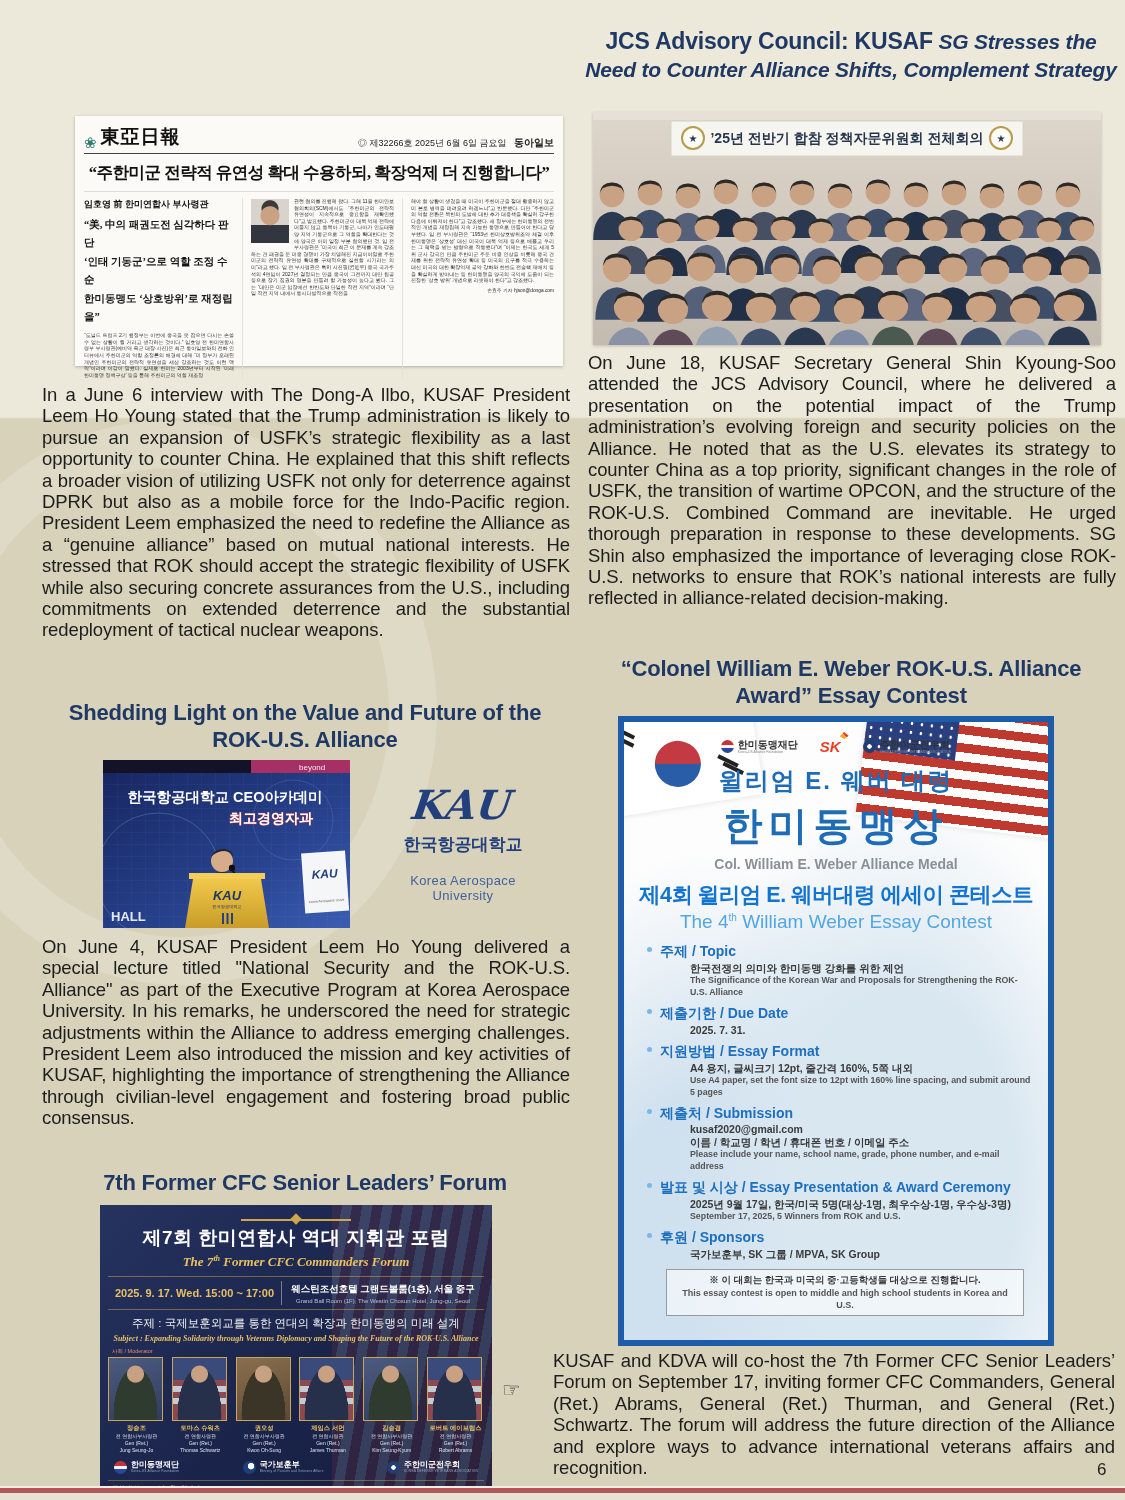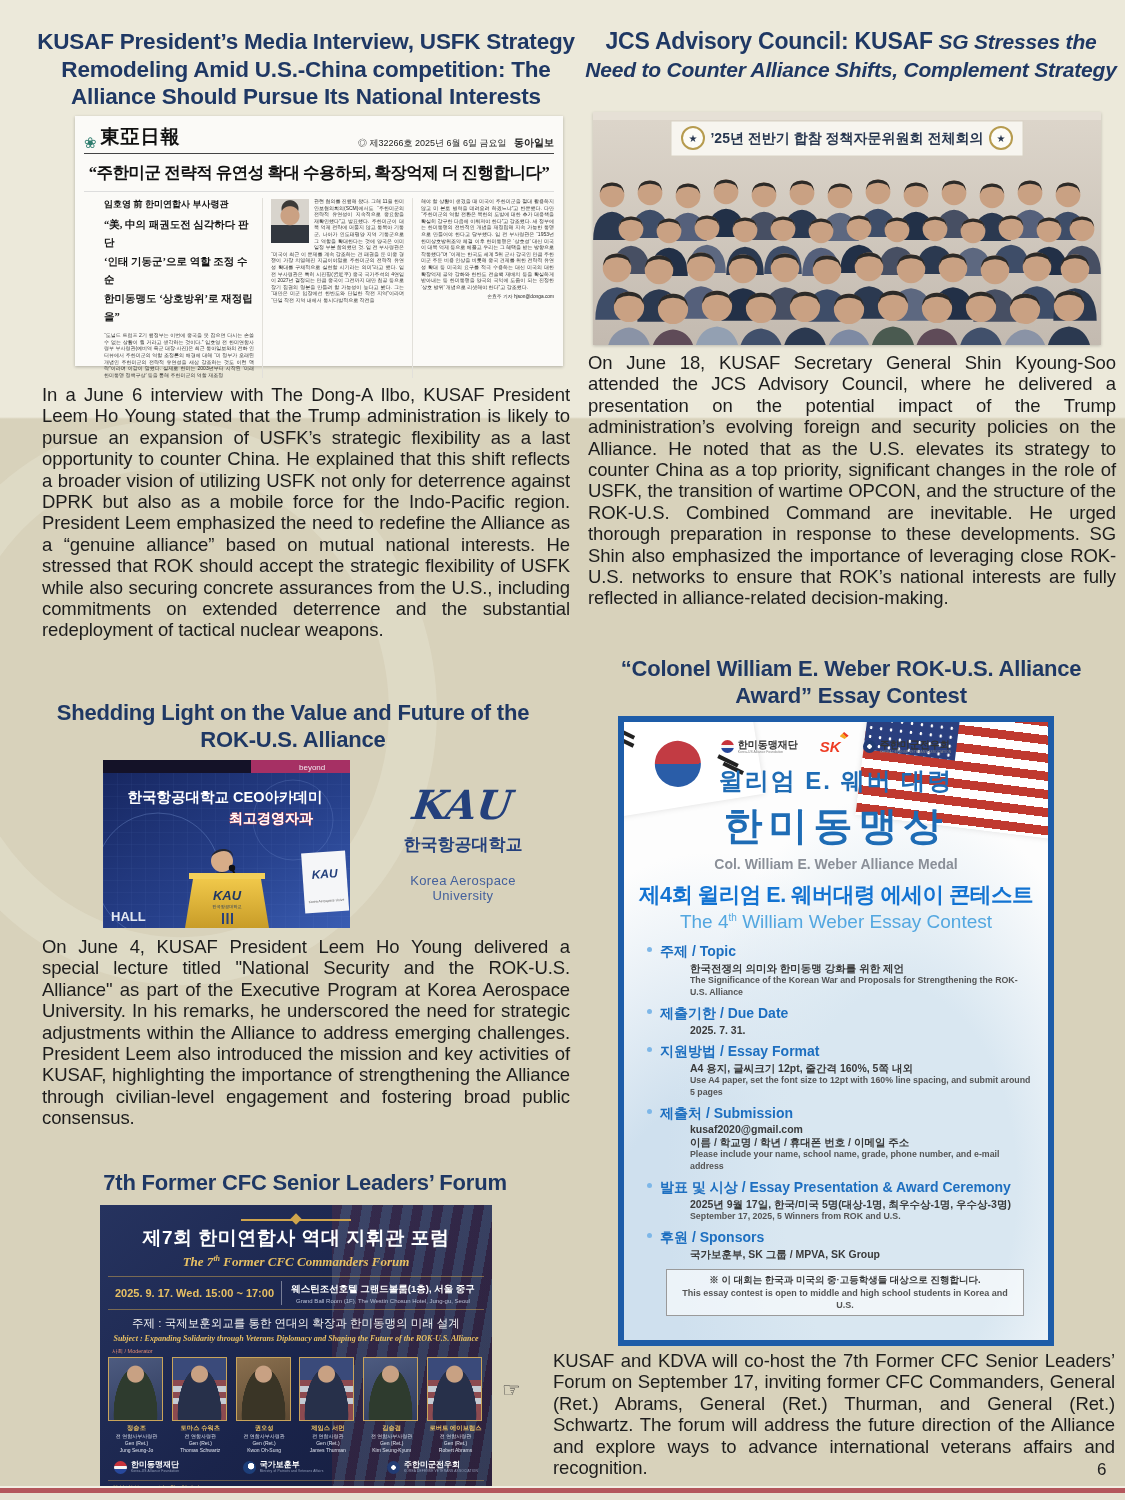--- a/index.html
+++ b/index.html
@@ -19,21 +19,21 @@
   .pointer{font-size:21px;color:#3c3c3c;}
   
   .news{background:#fbfaf7;box-shadow:0 1px 3px rgba(0,0,0,.25);padding:8px 9px 6px;box-sizing:border-box;}
   .np-head{display:flex;align-items:flex-end;border-bottom:1.5px solid #444;padding-bottom:3px;}
   .np-logo{font-size:15px;color:#2e7d6e;margin-right:4px;line-height:1;}
   .np-mast{font-family:"Liberation Serif",serif;font-weight:bold;font-size:19px;color:#111;letter-spacing:1px;}
   .np-issue{margin-left:auto;font-size:9px;color:#222;}
   .np-issue b{font-weight:bold;font-size:10px;}
   .np-headline{font-family:"Liberation Serif",serif;font-weight:bold;font-size:16.5px;color:#101010;
                text-align:center;padding:8px 0 7px;letter-spacing:-.5px;border-bottom:1px solid #ddd;}
-  .np-body{display:grid;grid-template-columns:150px 1fr 1fr;gap:8px;padding-top:6px;margin-left:20px;}
+  .np-body{display:grid;grid-template-columns:150px 1fr 1fr;gap:8px;padding-top:6px;}
   .np-col2,.np-col3{border-left:1px solid #e2e0da;padding-left:8px;}
   .np-byline{font-size:9px;font-weight:bold;color:#111;margin-bottom:5px;}
   .np-sub{font-family:"Liberation Serif",serif;font-weight:bold;font-size:10.5px;line-height:1.75;color:#161616;margin-bottom:6px;}
   .nt{font-size:5px;line-height:1.32;color:#2c2c2c;text-align:justify;}
   .np-photo{float:left;width:38px;height:44px;margin:1px 5px 2px 0;
      background:radial-gradient(circle at 50% 38%,#caa183 0 9px,transparent 10px),
                 radial-gradient(circle at 50% 22%,#3c3a38 0 8px,transparent 9px),
                 linear-gradient(#d8d4cd 0 60%,#32373f 60%);}
   .np-reporter{font-size:4.8px;color:#222;text-align:right;margin-top:3px;}
   
@@ -134,21 +134,20 @@
             padding:4px 8px;text-align:center;}
   .ess-note .ess-kr{font-size:9.5px;}
   .ess-note .ess-en{font-size:9px;}
 </style>
 </head>
 <body>
 
 <div class="page">
   <div class="watermark"></div>
 
-  <div class="abs h1" style="left:28px;top:28px;width:556px;">KUSAF President’s Media Interview, USFK Strategy Remodeling Amid U.S.-China competition: The Alliance Should Pursue Its National Interests</div>
 
   <div class="abs news" style="left:75px;top:116px;width:488px;height:250px;">
     <div class="np-head">
       <span class="np-logo">❀</span>
       <span class="np-mast">東亞日報</span>
       <span class="np-issue">
         <span>◎ 제32266호    2025년 6월 6일 금요일</span>&nbsp;&nbsp;
         <b>동아일보</b>
       </span>
     </div>
@@ -169,21 +168,21 @@
       </div>
       <div class="np-col3">
         <div class="nt">해야 할 상황이 생겼을 때 미국이 주한미군을 절대 활용하지 않고 미 본토 병력을 데려오려 하겠느냐”고 반문했다. 다만 “주한미군의 역할 전환은 북한의 도발에 대한 추가 대응책을 확실히 강구한 다음에 이뤄져야 한다”고 강조했다. 새 정부에는 한미동맹의 전반적인 개념을 재정립해 지속 가능한 동맹으로 만들어야 한다고 당부했다. 임 전 부사령관은 “1953년 한미상호방위조약 체결 이후 한미동맹은 ‘상호성’ 대신 미국이 대북 억제 등으로 베풀고 우리는 그 혜택을 받는 방향으로 작동했다”며 “이제는 한국도 세계 5위 군사 강국인 만큼 주한미군 주둔 비용 인상을 비롯해 중국 견제를 위한 전략적 유연성 확대 등 미국의 요구를 적극 수용하는 대신 미국의 대한 확장억제 공약 강화와 한반도 전술핵 재배치 등을 확실하게 받아내는 등 한미동맹을 양국의 국익에 도움이 되는 진정한 ‘상호 방위’ 개념으로 리셋해야 한다”고 강조했다.</div>
         <div class="np-reporter">손효주 기자 hjson@donga.com</div>
       </div>
     </div>
   </div>
 
   <p class="abs jtext" style="left:42px;top:384px;width:528px;margin:0;">In a June 6 interview with The Dong-A Ilbo, KUSAF President Leem Ho Young stated that the Trump administration is likely to pursue an expansion of USFK’s strategic flexibility as a last opportunity to counter China. He explained that this shift reflects a broader vision of utilizing USFK not only for deterrence against DPRK but also as a mobile force for the Indo-Pacific region. President Leem emphasized the need to redefine the Alliance as a “genuine alliance” based on mutual national interests. He stressed that ROK should accept the strategic flexibility of USFK while also securing concrete assurances from the U.S., including commitments on extended deterrence and the substantial redeployment of tactical nuclear weapons.</p>
 
-  <div class="abs h2" style="left:28px;top:700px;width:530px;">Shedding Light on the Value and Future of the ROK-U.S. Alliance</div>
+  <div class="abs h2" style="left:40px;top:700px;width:530px;">Shedding Light on the Value and Future of the ROK-U.S. Alliance</div>
 
   <div class="abs lectrow" style="left:103px;top:760px;">
     <svg width="247" height="168" viewBox="0 0 247 168">
       <defs>
         <linearGradient id="lbg" x1="0" y1="0" x2="1" y2="1">
           <stop offset="0" stop-color="#16255e"></stop>
             <stop offset=".6" stop-color="#27418c"></stop>
             <stop offset="1" stop-color="#3a5db3"></stop>
         </linearGradient>
         <pattern id="grid" width="14" height="12" patternUnits="userSpaceOnUse">

